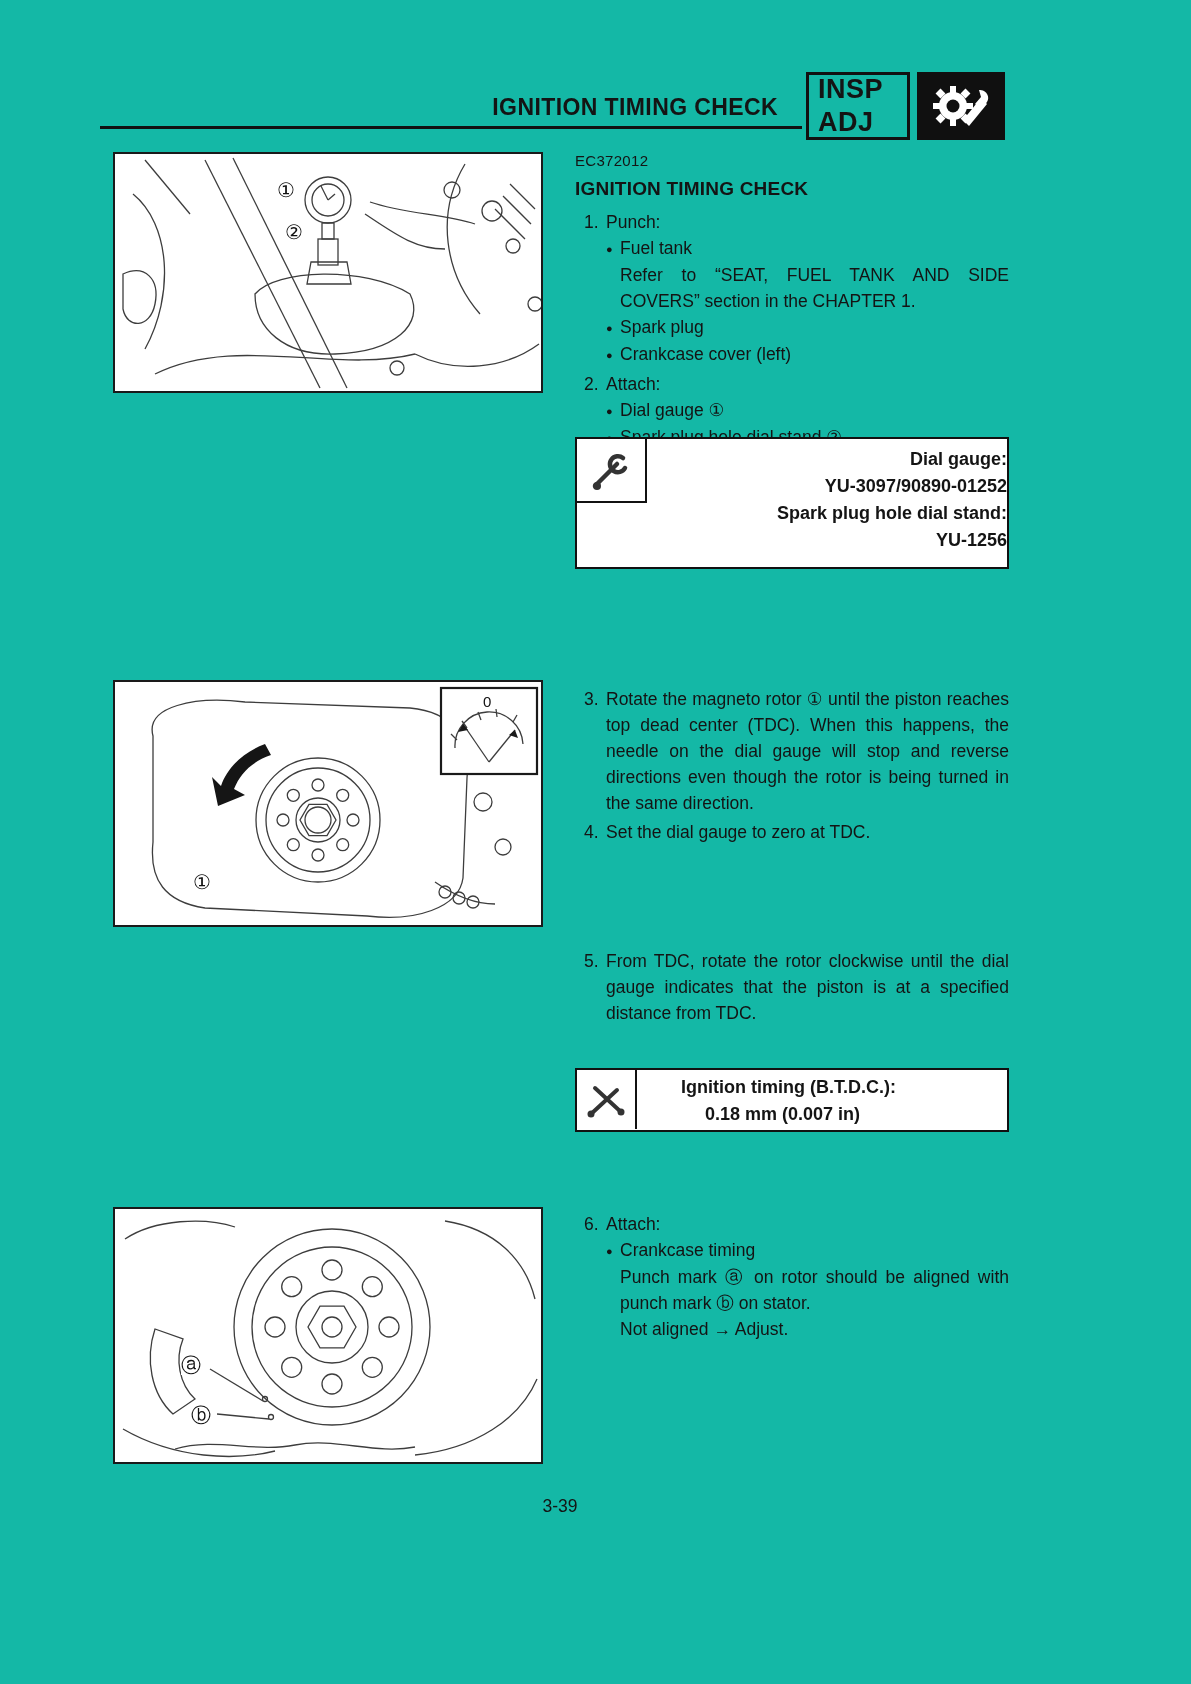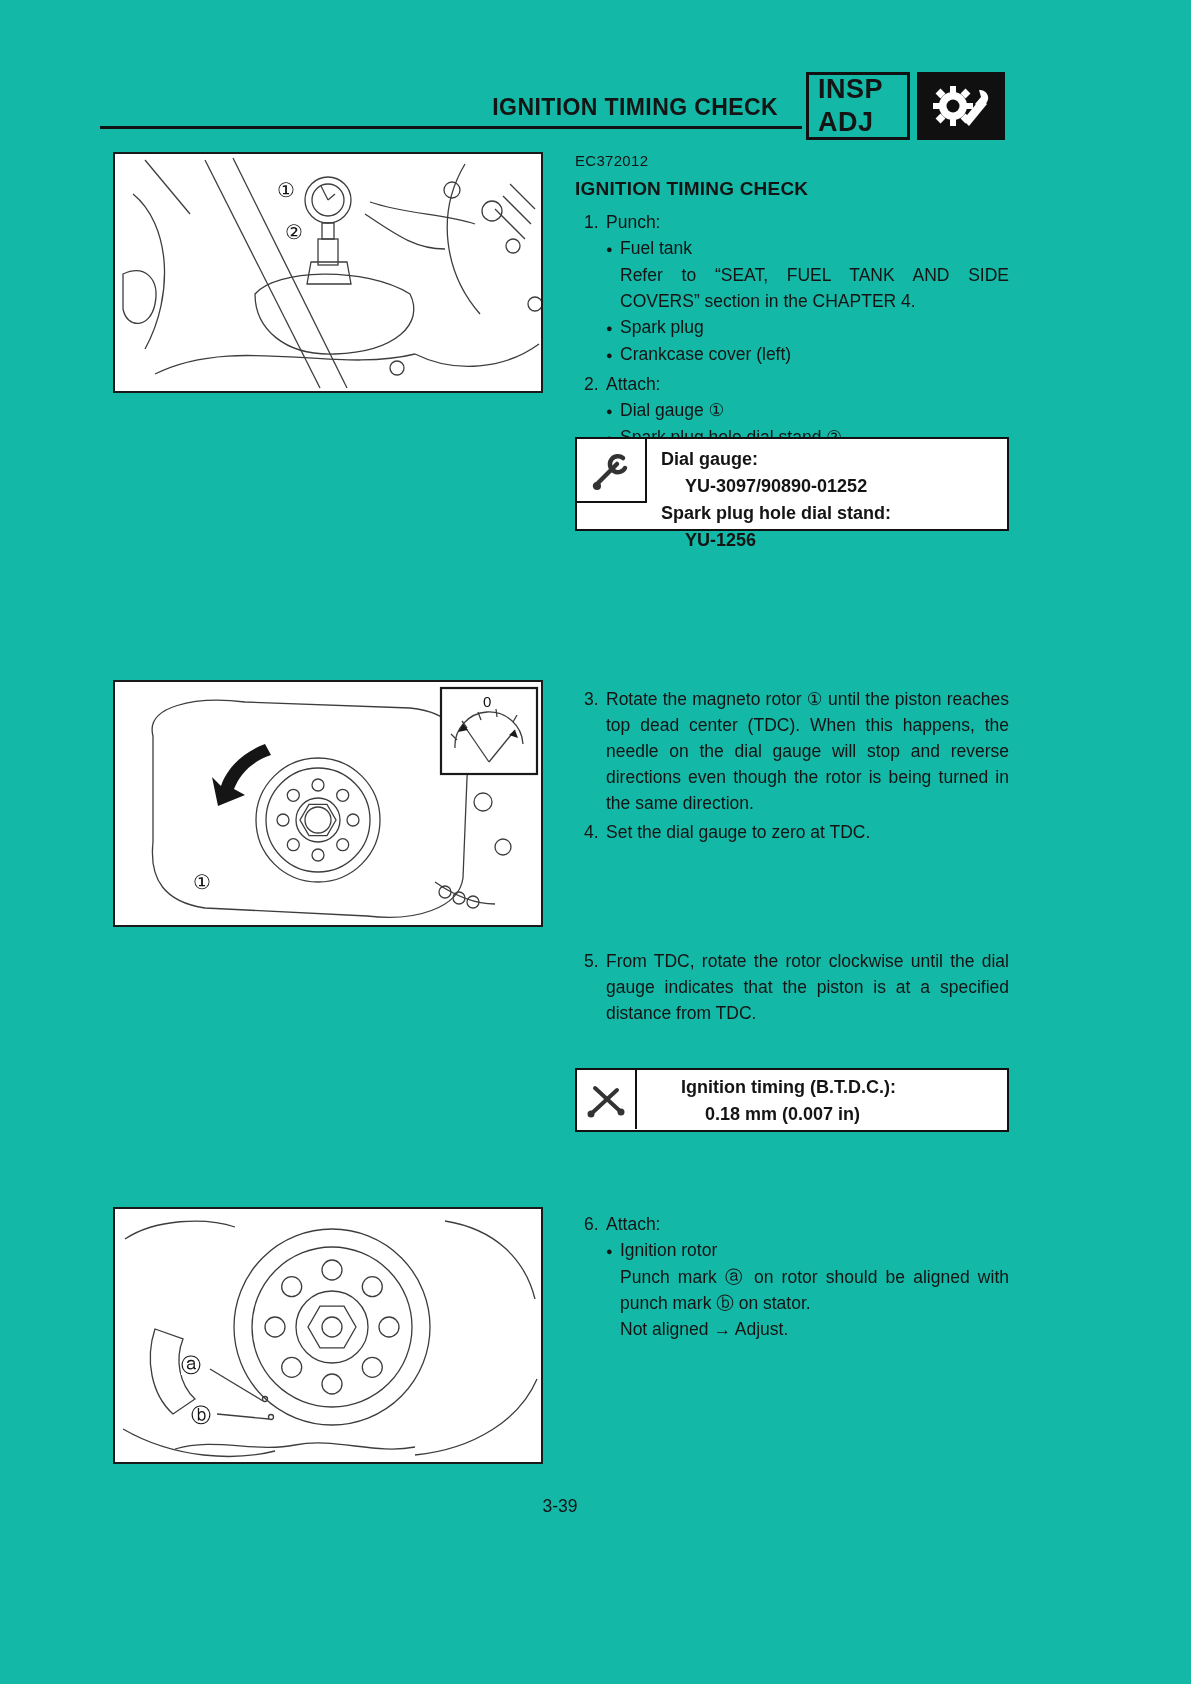--- a/index.html
+++ b/index.html
@@ -54,21 +54,21 @@
     content:"\25CF"; display:inline-block; width:14px; margin-left:-14px;
     font-size:11px; vertical-align:1px;
   }
   .bullet-note { margin-left:14px; text-align:justify; }
   .bullet-note.nojust { text-align:left; }
 
   
   .spec-box {
     position:absolute; left:575px; width:434px; border:2.5px solid #111; background:#fff;
   }
-  #specbox1 { top:437px; height:94px; }
+  #specbox1 { top:437px; height:132px;text-align:right; }
   #specbox2 { top:1068px; height:64px; }
   .spec-icon {
     position:absolute; top:0; left:0; background:#fff;
     border-right:2px solid #111; border-bottom:2px solid #111;
     display:flex; align-items:center; justify-content:center;
   }
   #specbox1 .spec-icon { width:70px; height:64px; }
   #specbox2 .spec-icon { width:60px; height:59px; border-bottom:none; }
   .spec-lines { font-weight:bold; font-size:18px; line-height:27px; }
   #specbox1 .spec-lines { padding:7px 0 0 84px; }
@@ -228,21 +228,21 @@
     <div class="code">EC372012</div>
     <div class="heading">IGNITION TIMING CHECK</div>
 
     <div class="step">
       <span class="step-num">1.</span>
       <div class="step-body nojust">
         <div>Punch:</div>
         <ul class="bullets">
           <li class="bullet-item">Fuel tank</li>
           <li style="list-style:none;">
-              <div class="bullet-note">Refer to “SEAT, FUEL TANK AND SIDE COVERS” section in the CHAPTER 4.</div>
+              <div class="bullet-note">Refer to “SEAT, FUEL TANK AND SIDE COVERS” section in the CHAPTER 1.</div>
             </li>
           <li class="bullet-item">Spark plug</li>
           <li class="bullet-item">Crankcase cover (left)</li>
         </ul>
       </div>
     </div>
 
     <div class="step">
       <span class="step-num">2.</span>
       <div class="step-body nojust">
@@ -307,21 +307,21 @@
       <div class="spec-line indent">0.18 mm (0.007 in)</div>
     </div>
   </div>
 
   <div class="col" style="top:1208px;">
     <div class="step">
       <span class="step-num">6.</span>
       <div class="step-body nojust">
         <div>Attach:</div>
         <ul class="bullets">
-          <li class="bullet-item">Ignition rotor</li>
+          <li class="bullet-item">Crankcase timing</li>
           <li style="list-style:none;">
               <div class="bullet-note">Punch mark ⓐ on rotor should be aligned with punch mark ⓑ on stator.</div>
             </li>
           <li style="list-style:none;">
               <div class="bullet-note nojust">Not aligned → Adjust.</div>
             </li>
         </ul>
       </div>
     </div>
   </div>

